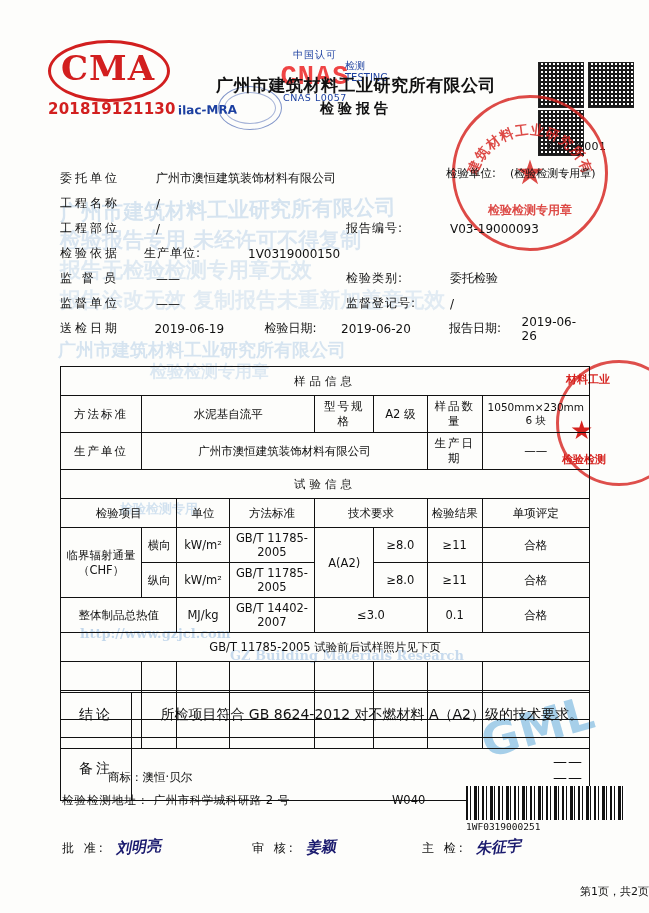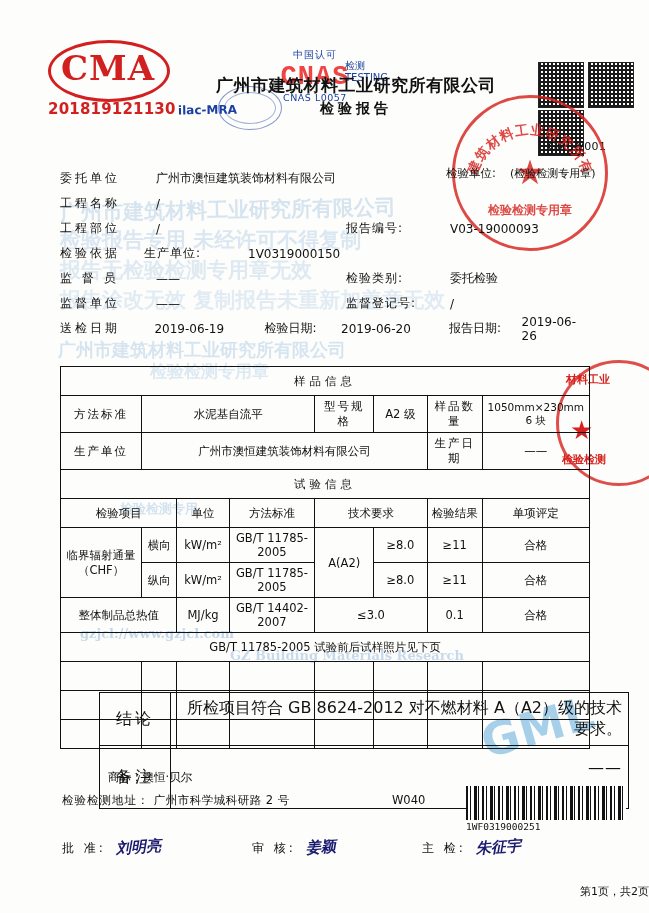--- a/index.html
+++ b/index.html
@@ -154,21 +154,21 @@
   table.main td{
     border:1px solid #111;padding:3px 4px;text-align:center;color:#111;
     background:transparent;height:22px;
   }
   td.sect{font-weight:normal;letter-spacing:4px;}
   td.lbl{letter-spacing:2px;}
   .tall{height:30px;}
 
   
   table.concl{
-    position:absolute;left:60px;top:692px;width:530px;border-collapse:collapse;font-size:16px;margin-left:39px;
+    position:absolute;left:60px;top:692px;width:530px;border-collapse:collapse;font-size:14px;
   }
   table.concl td{border:1px solid #111;padding:5px 6px;color:#111;vertical-align:middle;}
   td.ckey{width:58px;text-align:center;letter-spacing:3px;}
   .cval{text-align:right;padding-left:10px;}
   .dash{color:#111;letter-spacing:1px;}
 
   .addr{
     position:absolute;left:62px;top:793px;font-size:11.5px;color:#111;letter-spacing:0.5px;
   }
   .addr .k{letter-spacing:1px;}
@@ -251,21 +251,21 @@
     <div class="stamp-bottom">检验检测专用章</div>
   </div>
 
   <div class="wm wm-a">广州市建筑材料工业研究所有限公司</div>
   <div class="wm wm-b">检验报告专用 未经许可不得复制</div>
   <div class="wm wm-c">报告无检验检测专用章无效</div>
   <div class="wm wm-d">报告涂改无效 复制报告未重新加盖章无效</div>
   <div class="wm wm-e">广州市建筑材料工业研究所有限公司</div>
   <div class="wm wm-f">检验检测专用章</div>
   <div class="wm wm-j">检验检测专用</div>
-  <div class="wm wm-g">gzjcl://www.gzjcl.com</div>
+  <div class="wm wm-g">http://www.gzjcl.com</div>
   <div class="wm wm-h">GZ Building Materials Research</div>
   <div class="gml-wm">GML</div>
 
   <div class="side-stamp"></div>
   <div class="side-txt">材料工业</div>
   <div class="side-star">★</div>
   <div class="side-txt2">检验检测</div>
 
   <div class="fields">
 

